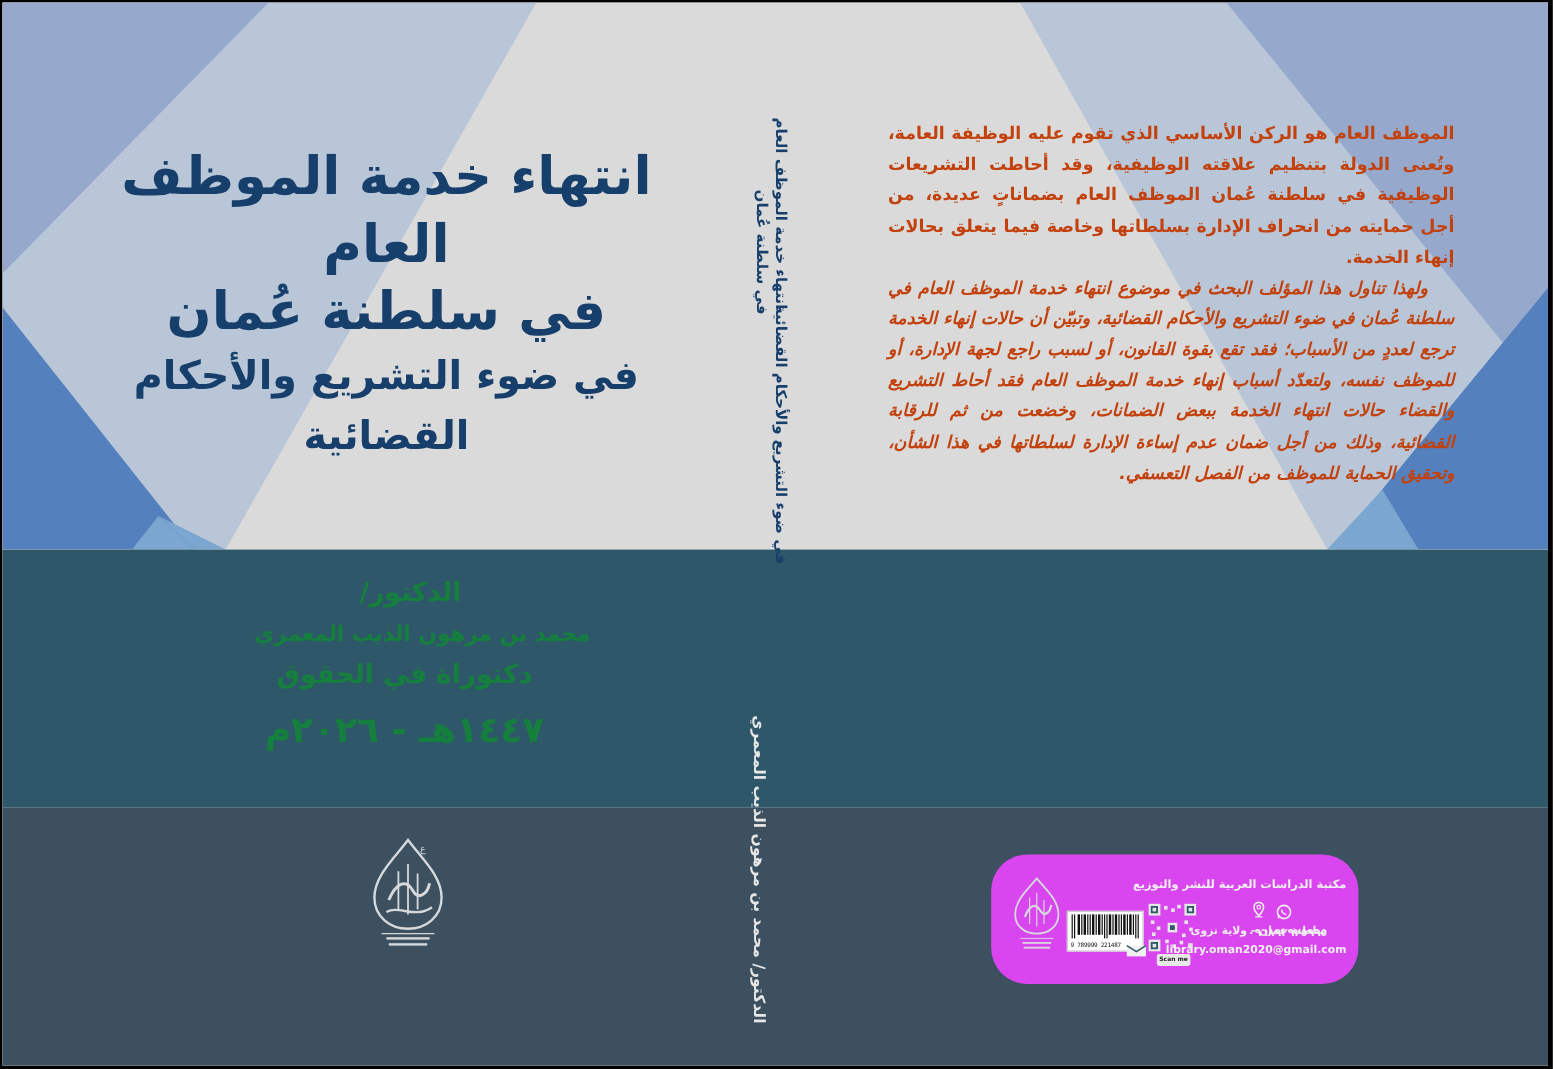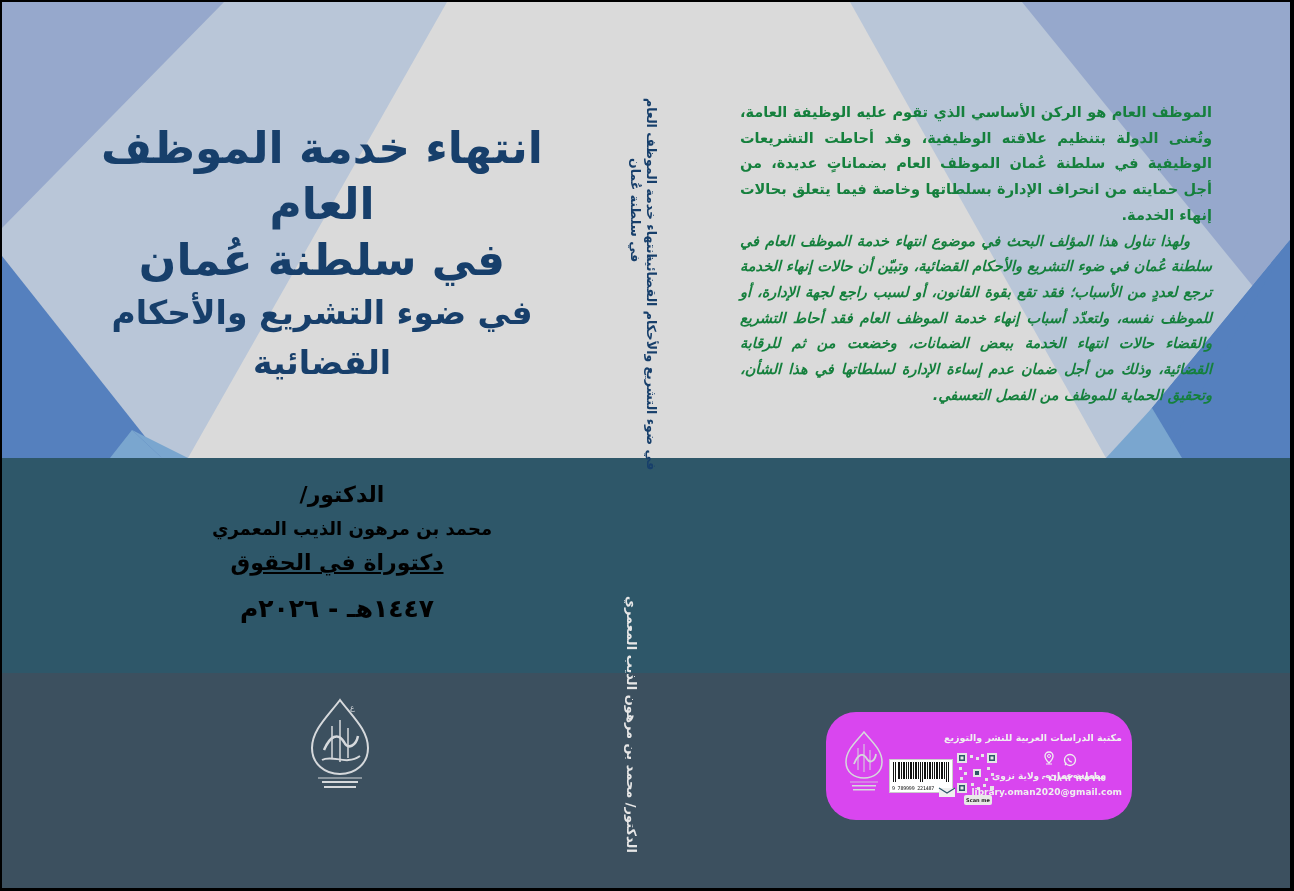--- a/index.html
+++ b/index.html
@@ -20,44 +20,44 @@
   }
   .title-block {
     position: absolute; left: 50px; top: 118px; width: 540px; direction: rtl; text-align: center;
     color: #173F6B; font-weight: bold;
   }
   .title-line1 { font-size: 44px; line-height: 56px; letter-spacing: 0px; }
   .title-line2 { font-size: 44px; line-height: 56px; }
   .title-line3 { font-size: 33px; line-height: 50px; }
   .blurb {
     position: absolute; left: 738px; top: 98px; width: 472px; direction: rtl; text-align: justify;
-    color: #15803d; font-weight: bold; font-size: 14.5px; line-height: 25.7px;
+    color: #c2410c; font-weight: bold; font-size: 14.5px; line-height: 25.7px;
     text-align-last: right;
   }
   .blurb p { margin: 0; }
   .blurb p.indent { text-indent: 22px; font-style: italic; }
   .spine-title {
     position: absolute; left: 600px; top: 96px; width: 100px; height: 340px;
   }
   .spine-col {
     position: absolute; writing-mode: vertical-rl; direction: rtl; color: #173F6B; font-weight: bold;
     font-size: 12.5px; white-space: nowrap;
   }
   .spine-author {
     position: absolute; left: 622px; top: 594px; writing-mode: vertical-rl; direction: rtl;
     color: #E6E6E6; font-weight: bold; font-size: 13px; white-space: nowrap;
   }
   .author-block {
     position: absolute; left: 150px; top: 476px; width: 400px; direction: rtl; text-align: center;
-    color: #000000; font-weight: bold;
+    color: #15803d; font-weight: bold;
   }
   .author-prefix { font-size: 22px; line-height: 34px; margin-right: 20px; }
   .author-name { font-size: 18px; line-height: 34px; }
-  .author-degree { font-size: 22px; line-height: 34px; margin-right: 30px; text-decoration: underline; }
-  .author-year { font-size: 25px; line-height: 34px; margin-top: 12px; margin-right: 30px; direction: rtl; }
+  .author-degree { font-size: 22px; line-height: 34px; margin-right: 30px; }
+  .author-year { font-size: 30px; line-height: 34px; margin-top: 12px; margin-right: 30px; direction: rtl; }
   .front-logo { position: absolute; left: 296px; top: 694px; width: 84px; height: 96px; }
   .publisher-box {
     position: absolute; left: 824px; top: 710px; width: 306px; height: 108px; border-radius: 30px;
     background: #d946ef;
   }
   .pub-logo { position: absolute; left: 12px; top: 16px; width: 52px; height: 68px; }
   .barcode {
     position: absolute; left: 63px; top: 47px; width: 62px; height: 32px; background: #fff; border: 1px solid #ccc;
   }
   .barcode-digits {

